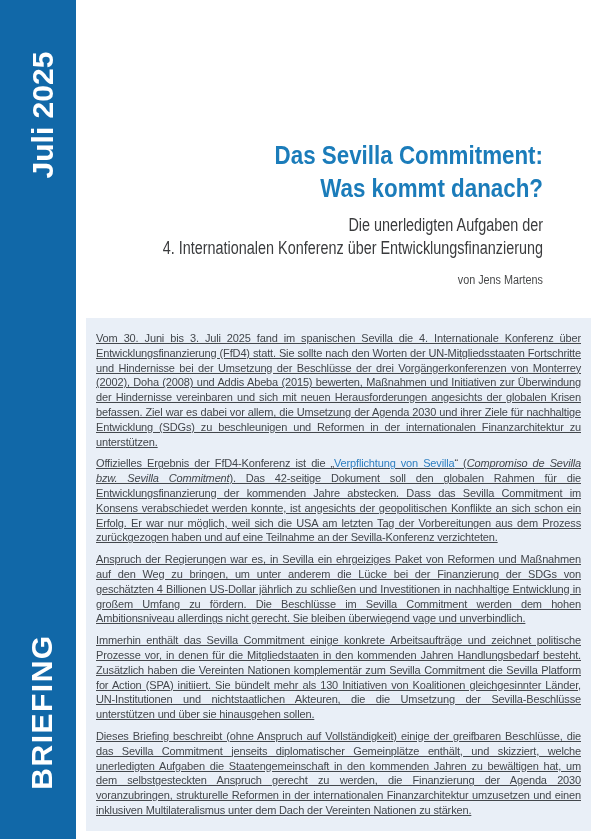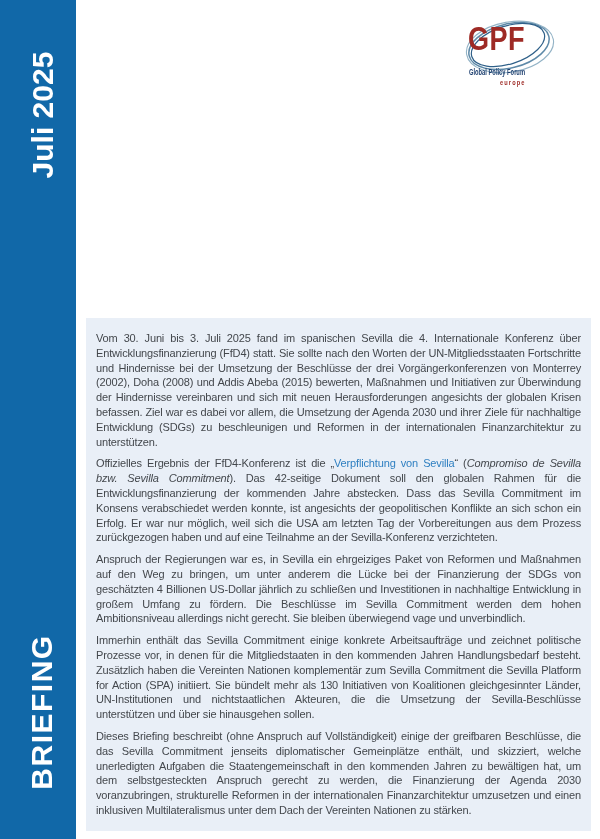--- a/index.html
+++ b/index.html
@@ -33,46 +33,45 @@
               white-space:nowrap;transform:scaleX(.86);transform-origin:100% 50%;}
   .subtitle{margin-top:9px;}
   .subtitle-line{font-size:18px;color:#3a3b3d;line-height:23px;white-space:nowrap;
                  transform:scaleX(.8);transform-origin:100% 50%;}
   .author{margin-top:13px;font-size:12px;color:#474849;transform:scaleX(.9);transform-origin:100% 50%;}
 
   
   .body-box{position:absolute;left:86px;top:318px;width:505px;min-height:475px;
             background:var(--body-bg);box-sizing:border-box;padding:13px 10px 12px 10px;}
   .body-box p{margin:0 0 7px 0;font-size:11px;line-height:14.8px;color:var(--body-text);
-              text-align:justify;letter-spacing:-0.15px;}
+              text-align:justify;letter-spacing:-0.15px;text-decoration:underline;}
   .body-box p:last-child{margin-bottom:1px;}
   .link{color:var(--link-blue);text-decoration:none;cursor:pointer;}
   .body-box em{font-style:italic;}
 </style>
 </head>
 <body>
 
 <div class="page">
 
   <aside class="sidebar">
     <div class="vtext month">Juli 2025</div>
     <div class="vtext brief">BRIEFING</div>
   </aside>
 
-  <header class="logo">
-    <svg width="140" height="82" viewBox="0 0 140 82" aria-hidden="true">
-      <ellipse cx="58" cy="31" rx="44" ry="25" transform="rotate(-10 58 31)" stroke="#93b3c6" stroke-width="1.1" fill="none"></ellipse>
-      <ellipse cx="57" cy="30" rx="41" ry="22" transform="rotate(-14 57 30)" stroke="#5d89a8" stroke-width="1.5" fill="none"></ellipse>
-      <ellipse cx="56" cy="29" rx="38" ry="19" transform="rotate(-18 56 29)" stroke="#2f6089" stroke-width="1.2" fill="none"></ellipse>
-    </svg>
-    <div class="acr">GPF</div>
-    <div class="name">Global Policy Forum</div>
-    <div class="region">europe</div>
-  </header>
 
+  <section class="title-block">
+    <div class="title-line">Das Sevilla Commitment:</div>
+    <div class="title-line">Was kommt danach?</div>
+    <div class="subtitle">
+      <div class="subtitle-line">Die unerledigten Aufgaben der</div>
+      <div class="subtitle-line">4. Internationalen Konferenz über Entwicklungsfinanzierung</div>
+    </div>
+    <div class="author">von Jens Martens</div>
+  </section>
 
   <main class="body-box">
     <p>Vom 30. Juni bis 3. Juli 2025 fand im spanischen Sevilla die 4. Internationale Konferenz über Entwicklungsfinanzierung (FfD4) statt. Sie sollte nach den Worten der UN-Mitgliedsstaaten Fortschritte und Hindernisse bei der Umsetzung der Beschlüsse der drei Vorgängerkonferenzen von Monterrey (2002), Doha (2008) und Addis Abeba (2015) bewerten, Maßnahmen und Initiativen zur Überwindung der Hindernisse vereinbaren und sich mit neuen Herausforderungen angesichts der globalen Krisen befassen. Ziel war es dabei vor allem, die Umsetzung der Agenda 2030 und ihrer Ziele für nachhaltige Entwicklung (SDGs) zu beschleunigen und Reformen in der internationalen Finanzarchitektur zu unterstützen.</p>
     <p><span>Offizielles Ergebnis der FfD4-Konferenz ist die „</span><a class="link">Verpflichtung von Sevilla</a><span>“ (</span><em>Compromiso de Sevilla bzw. Sevilla Commitment</em><span>). Das 42-seitige Dokument soll den globalen Rahmen für die Entwicklungsfinanzierung der kommenden Jahre abstecken. Dass das Sevilla Commitment im Konsens verabschiedet werden konnte, ist angesichts der geopolitischen Konflikte an sich schon ein Erfolg. Er war nur möglich, weil sich die USA am letzten Tag der Vorbereitungen aus dem Prozess zurückgezogen haben und auf eine Teilnahme an der Sevilla-Konferenz verzichteten.</span></p>
     <p>Anspruch der Regierungen war es, in Sevilla ein ehrgeiziges Paket von Reformen und Maßnahmen auf den Weg zu bringen, um unter anderem die Lücke bei der Finanzierung der SDGs von geschätzten 4 Billionen US-Dollar jährlich zu schließen und Investitionen in nachhaltige Entwicklung in großem Umfang zu fördern. Die Beschlüsse im Sevilla Commitment werden dem hohen Ambitionsniveau allerdings nicht gerecht. Sie bleiben überwiegend vage und unverbindlich.</p>
     <p>Immerhin enthält das Sevilla Commitment einige konkrete Arbeitsaufträge und zeichnet politische Prozesse vor, in denen für die Mitgliedstaaten in den kommenden Jahren Handlungsbedarf besteht. Zusätzlich haben die Vereinten Nationen komplementär zum Sevilla Commitment die Sevilla Platform for Action (SPA) initiiert. Sie bündelt mehr als 130 Initiativen von Koalitionen gleichgesinnter Länder, UN-Institutionen und nichtstaatlichen Akteuren, die die Umsetzung der Sevilla-Beschlüsse unterstützen und über sie hinausgehen sollen.</p>
     <p>Dieses Briefing beschreibt (ohne Anspruch auf Vollständigkeit) einige der greifbaren Beschlüsse, die das Sevilla Commitment jenseits diplomatischer Gemeinplätze enthält, und skizziert, welche unerledigten Aufgaben die Staatengemeinschaft in den kommenden Jahren zu bewältigen hat, um dem selbstgesteckten Anspruch gerecht zu werden, die Finanzierung der Agenda 2030 voranzubringen, strukturelle Reformen in der internationalen Finanzarchitektur umzusetzen und einen inklusiven Multilateralismus unter dem Dach der Vereinten Nationen zu stärken.</p>
   </main>
 
 </div>

